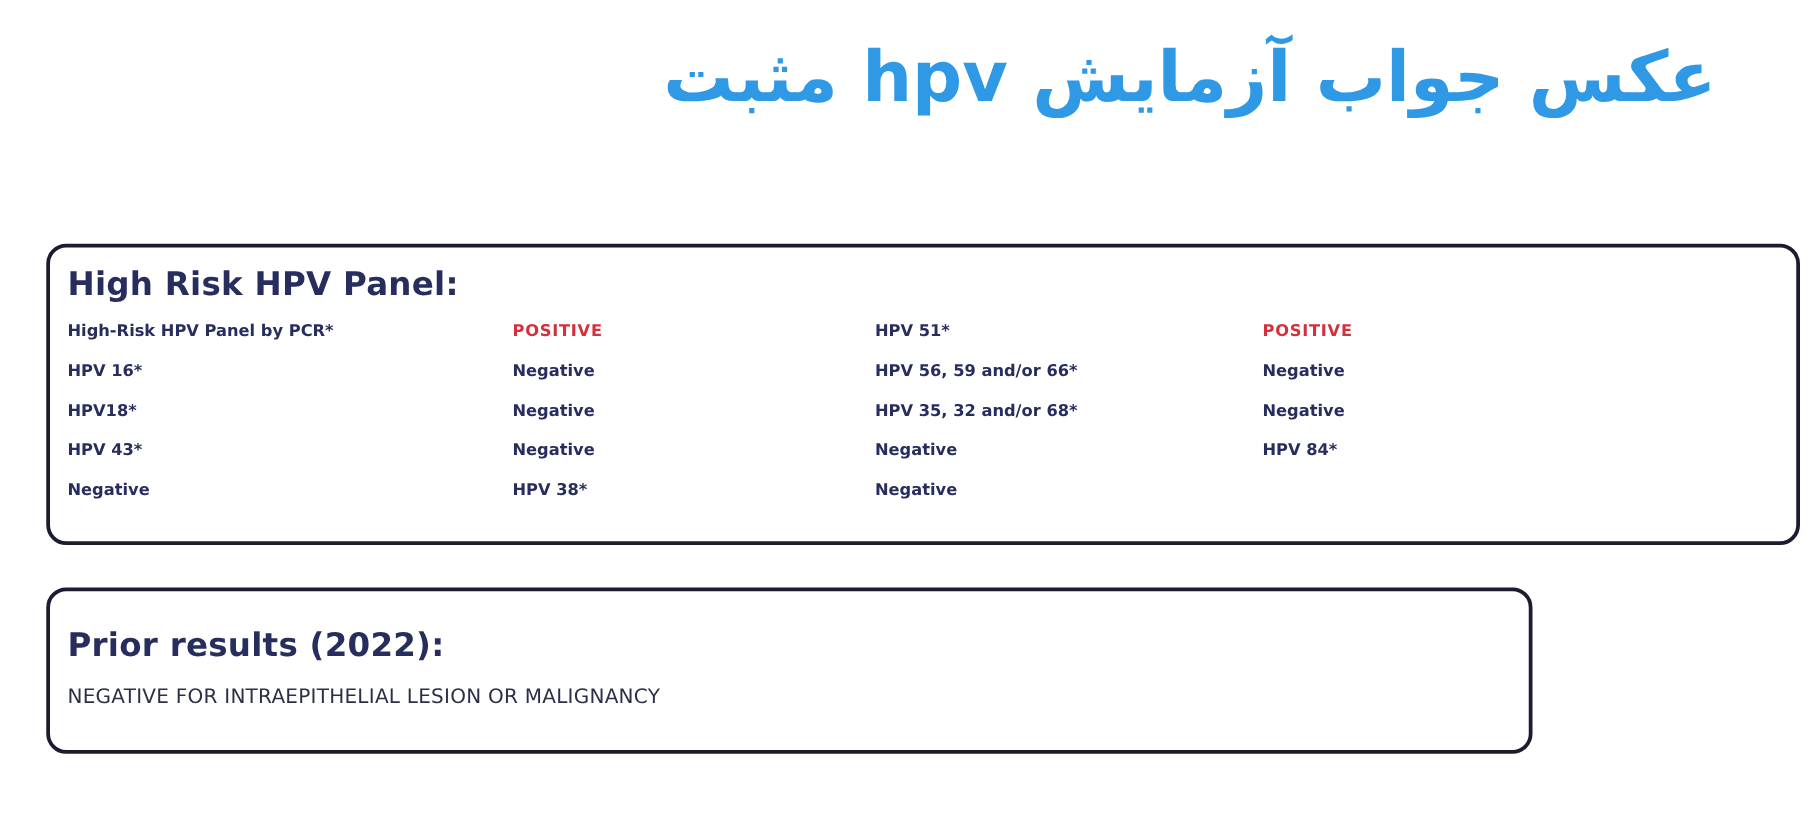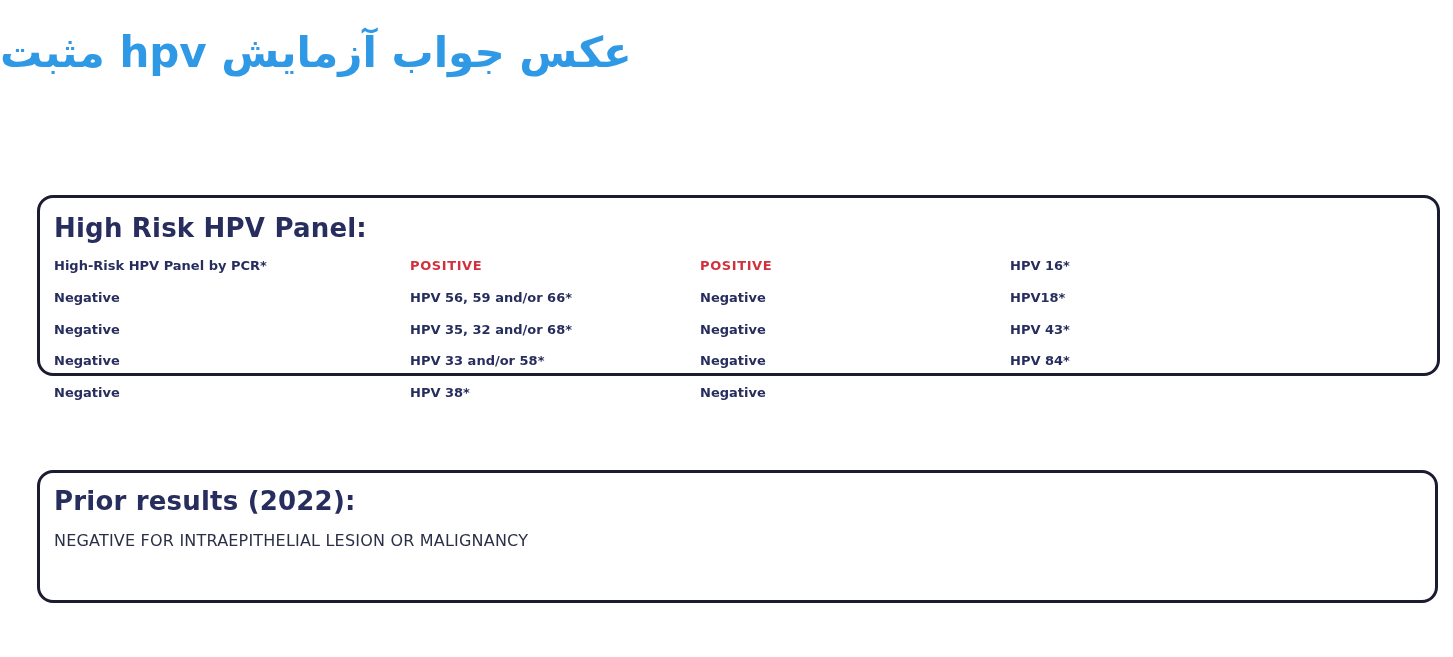--- a/index.html
+++ b/index.html
@@ -12,50 +12,50 @@
     font-family: "DejaVu Sans", "Liberation Sans", sans-serif;
   }
 
   
   .page-title {
     position: absolute;
     top: 20px;
     left: 0;
     right: 80px;               
     margin: 0;
-    text-align: left;
+    text-align: right;
     direction: rtl;
     unicode-bidi: plaintext;
-    font-size: 42px;
+    font-size: 56px;
     line-height: 1.55;
     font-weight: 700;
     color: var(--title-blue, #2F99E6);
     white-space: nowrap;
   }
 
   
   .panel {
     position: absolute;
     left: 37px;
     box-sizing: border-box;
     background: #ffffff;
     border: 3px solid var(--panel-border, #1B1B31);
     border-radius: 16px;
   }
   .panel-hpv {
     top: 195px;
     width: 1403px;
-    height: 181px;
+    height: 241px;
     padding: 15px 18px 0 14px;
   }
   .panel-prior {
     top: 470px;
-    width: 1401px;
+    width: 1189px;
     height: 133px;
-    padding: 13px 18px 0 14px;
+    padding: 29px 18px 0 14px;
   }
 
   .panel-heading {
     margin: 0;
     font-size: 26px;
     font-weight: 700;
     color: var(--navy-text, #272E5E);
     letter-spacing: 0.2px;
   }
 
@@ -98,35 +98,35 @@
 
   <h1 class="page-title">عکس جواب آزمایش hpv مثبت</h1>
 
   <section class="panel panel-hpv">
     <h2 class="panel-heading">High Risk HPV Panel:</h2>
 
     <div class="results-grid">
 
       <div class="cell label">High-Risk HPV Panel by PCR*</div>
       <div class="cell result positive">POSITIVE</div>
+      <div class="cell label">HPV 51*</div>
       <div class="cell result positive">POSITIVE</div>
 
       <div class="cell label">HPV 16*</div>
       <div class="cell result">Negative</div>
       <div class="cell label">HPV 56, 59 and/or 66*</div>
       <div class="cell result">Negative</div>
 
       <div class="cell label">HPV18*</div>
       <div class="cell result">Negative</div>
       <div class="cell label">HPV 35, 32 and/or 68*</div>
       <div class="cell result">Negative</div>
 
       <div class="cell label">HPV 43*</div>
       <div class="cell result">Negative</div>
-      <div class="cell label">HPV 33 and/or 58*</div>
       <div class="cell result">Negative</div>
 
       <div class="cell label">HPV 84*</div>
       <div class="cell result">Negative</div>
       <div class="cell label">HPV 38*</div>
       <div class="cell result">Negative</div>
 
     </div>
   </section>
 

